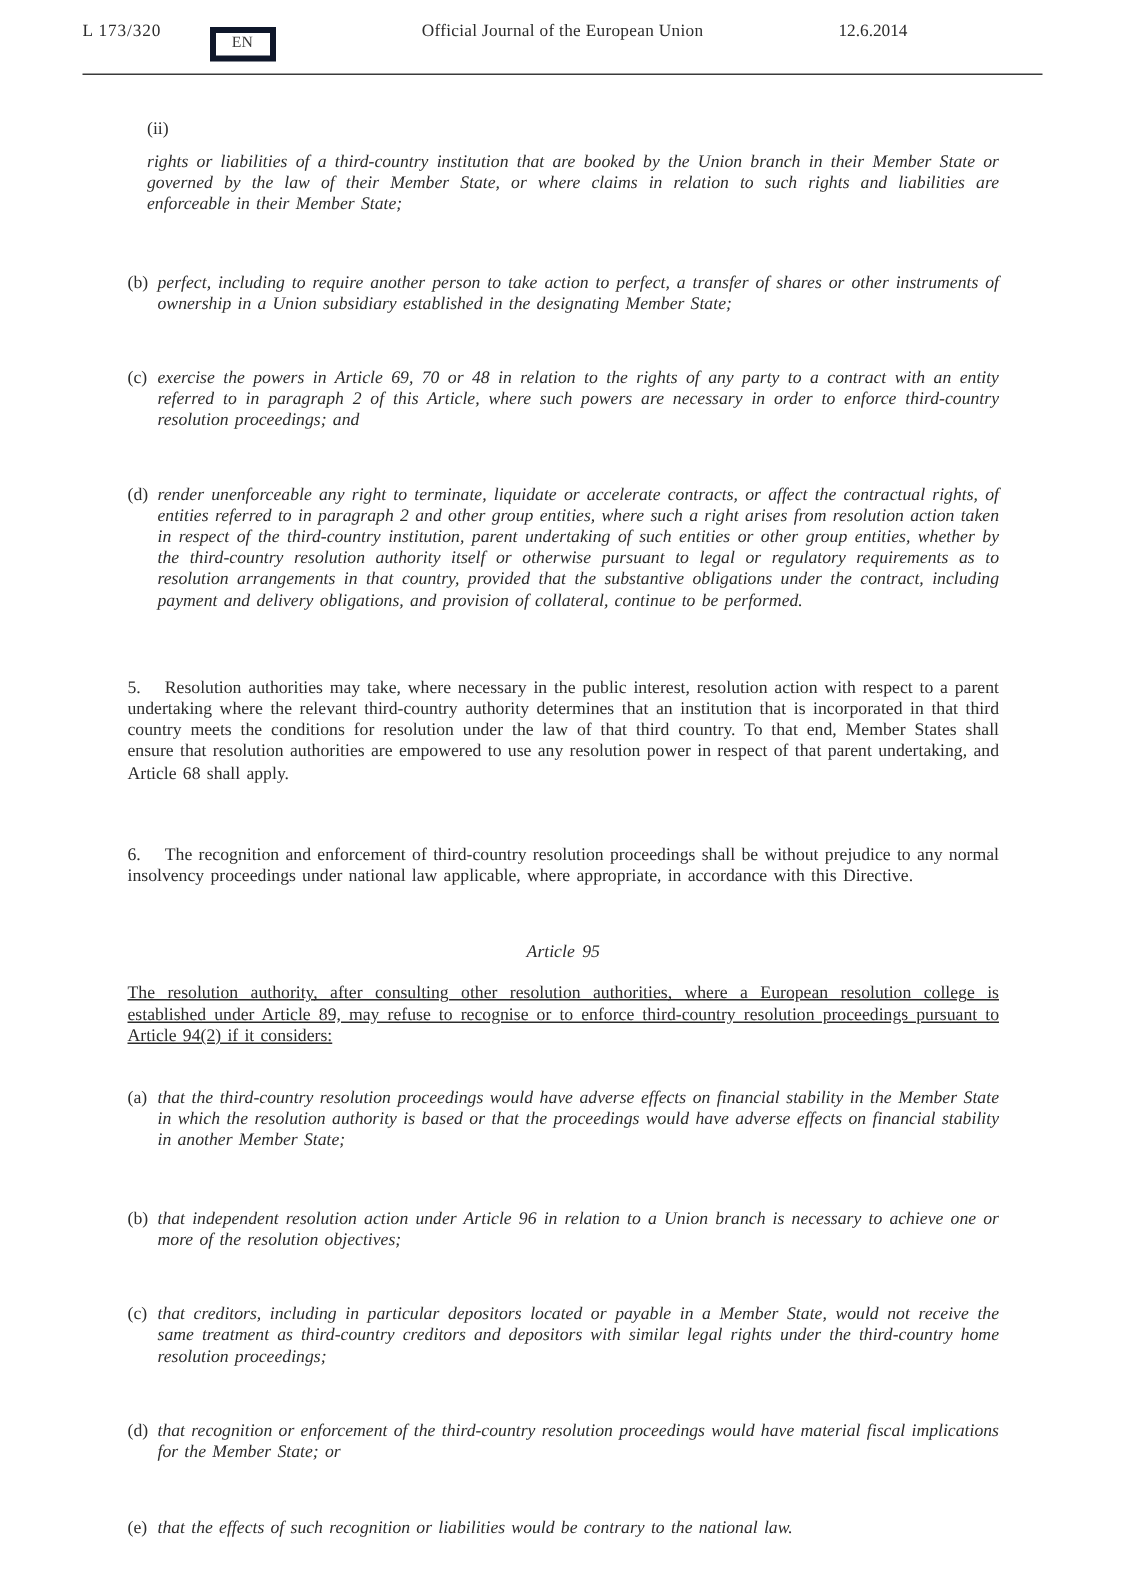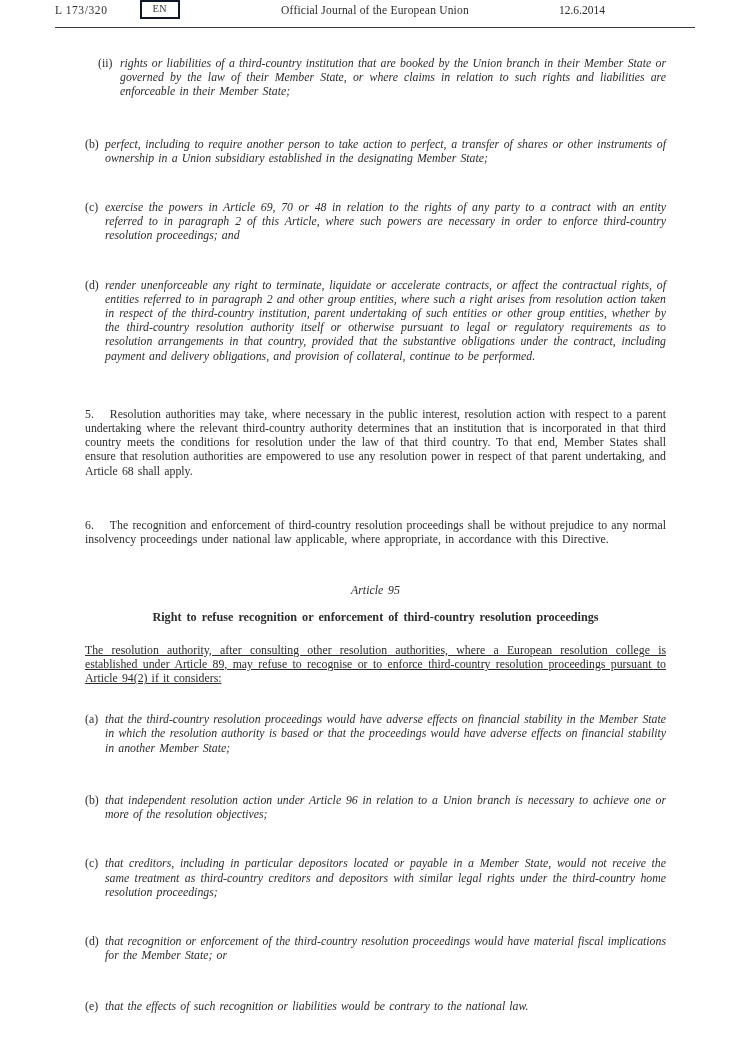--- a/index.html
+++ b/index.html
@@ -28,25 +28,26 @@
   .header-left {
     flex: 1;
     display: flex;
     align-items: center;
     gap: 32px;
     white-space: nowrap;
   }
   .journal-ref { letter-spacing: 0.6px; }
   .lang-badge {
     display: inline-block;
-    border: 2px solid #0f172a;
+    border: 4px solid #0f172a;
     padding: 0px 11px 1px 11px;
     font-size: 10.5px;
     line-height: 14px;
     color: #3a3a3a;
+    margin-top: 18px;
   }
   .header-center {
     flex: 0 0 auto;
     text-align: center;
     letter-spacing: 0.2px;
     font-family: Liberation Serif, serif;
   }
   .header-right {
     flex: 1;
     text-align: center;
@@ -63,21 +64,21 @@
   .block { margin-bottom: 35px; }
   .hang {
     display: flex;
     align-items: flex-start;
   }
   .hang .label {
     flex: 0 0 20px;
     white-space: nowrap;
   }
   .hang .text { flex: 1; font-style: italic; }
-  .sub-indent { padding-left: 13px; }
+  .sub-indent { padding-left: 13px; flex-direction: column; }
   .sub-indent .label { flex: 0 0 22px; }
   .numbered .num {
     display: inline-block;
     margin-right: 16px;
   }
   .mb-38 { margin-bottom: 38px; }
   .mb-44 { margin-bottom: 44px; }
   .mb-40 { margin-bottom: 40px; }
   .mb-37 { margin-bottom: 37px; }
   .mb-27 { margin-bottom: 27px; text-decoration: underline; }
@@ -133,21 +134,20 @@
 
     <div class="block mb-40 numbered">
       <span class="num">5.</span><span>Resolution authorities may take, where necessary in the public interest, resolution action with respect to a parent undertaking where the relevant third-country authority determines that an institution that is incorporated in that third country meets the conditions for resolution under the law of that third country. To that end, Member States shall ensure that resolution authorities are empowered to use any resolution power in respect of that parent undertaking, and Article 68 shall apply.</span>
     </div>
 
     <div class="block mb-37 numbered">
       <span class="num">6.</span><span>The recognition and enforcement of third-country resolution proceedings shall be without prejudice to any normal insolvency proceedings under national law applicable, where appropriate, in accordance with this Directive.</span>
     </div>
 
     <div class="article-number">Article 95</div>
-    <div class="article-title">Right to refuse recognition or enforcement of third-country resolution proceedings</div>
 
     <div class="block mb-27">The resolution authority, after consulting other resolution authorities, where a European resolution college is established under Article 89, may refuse to recognise or to enforce third-country resolution proceedings pursuant to Article 94(2) if it considers:</div>
 
     <div class="block mb-38 hang">
       <span class="label">(a)</span>
       <div class="text">that the third-country resolution proceedings would have adverse effects on financial stability in the Member State in which the resolution authority is based or that the proceedings would have adverse effects on financial stability in another Member State;</div>
     </div>
 
     <div class="block hang">
       <span class="label">(b)</span>

